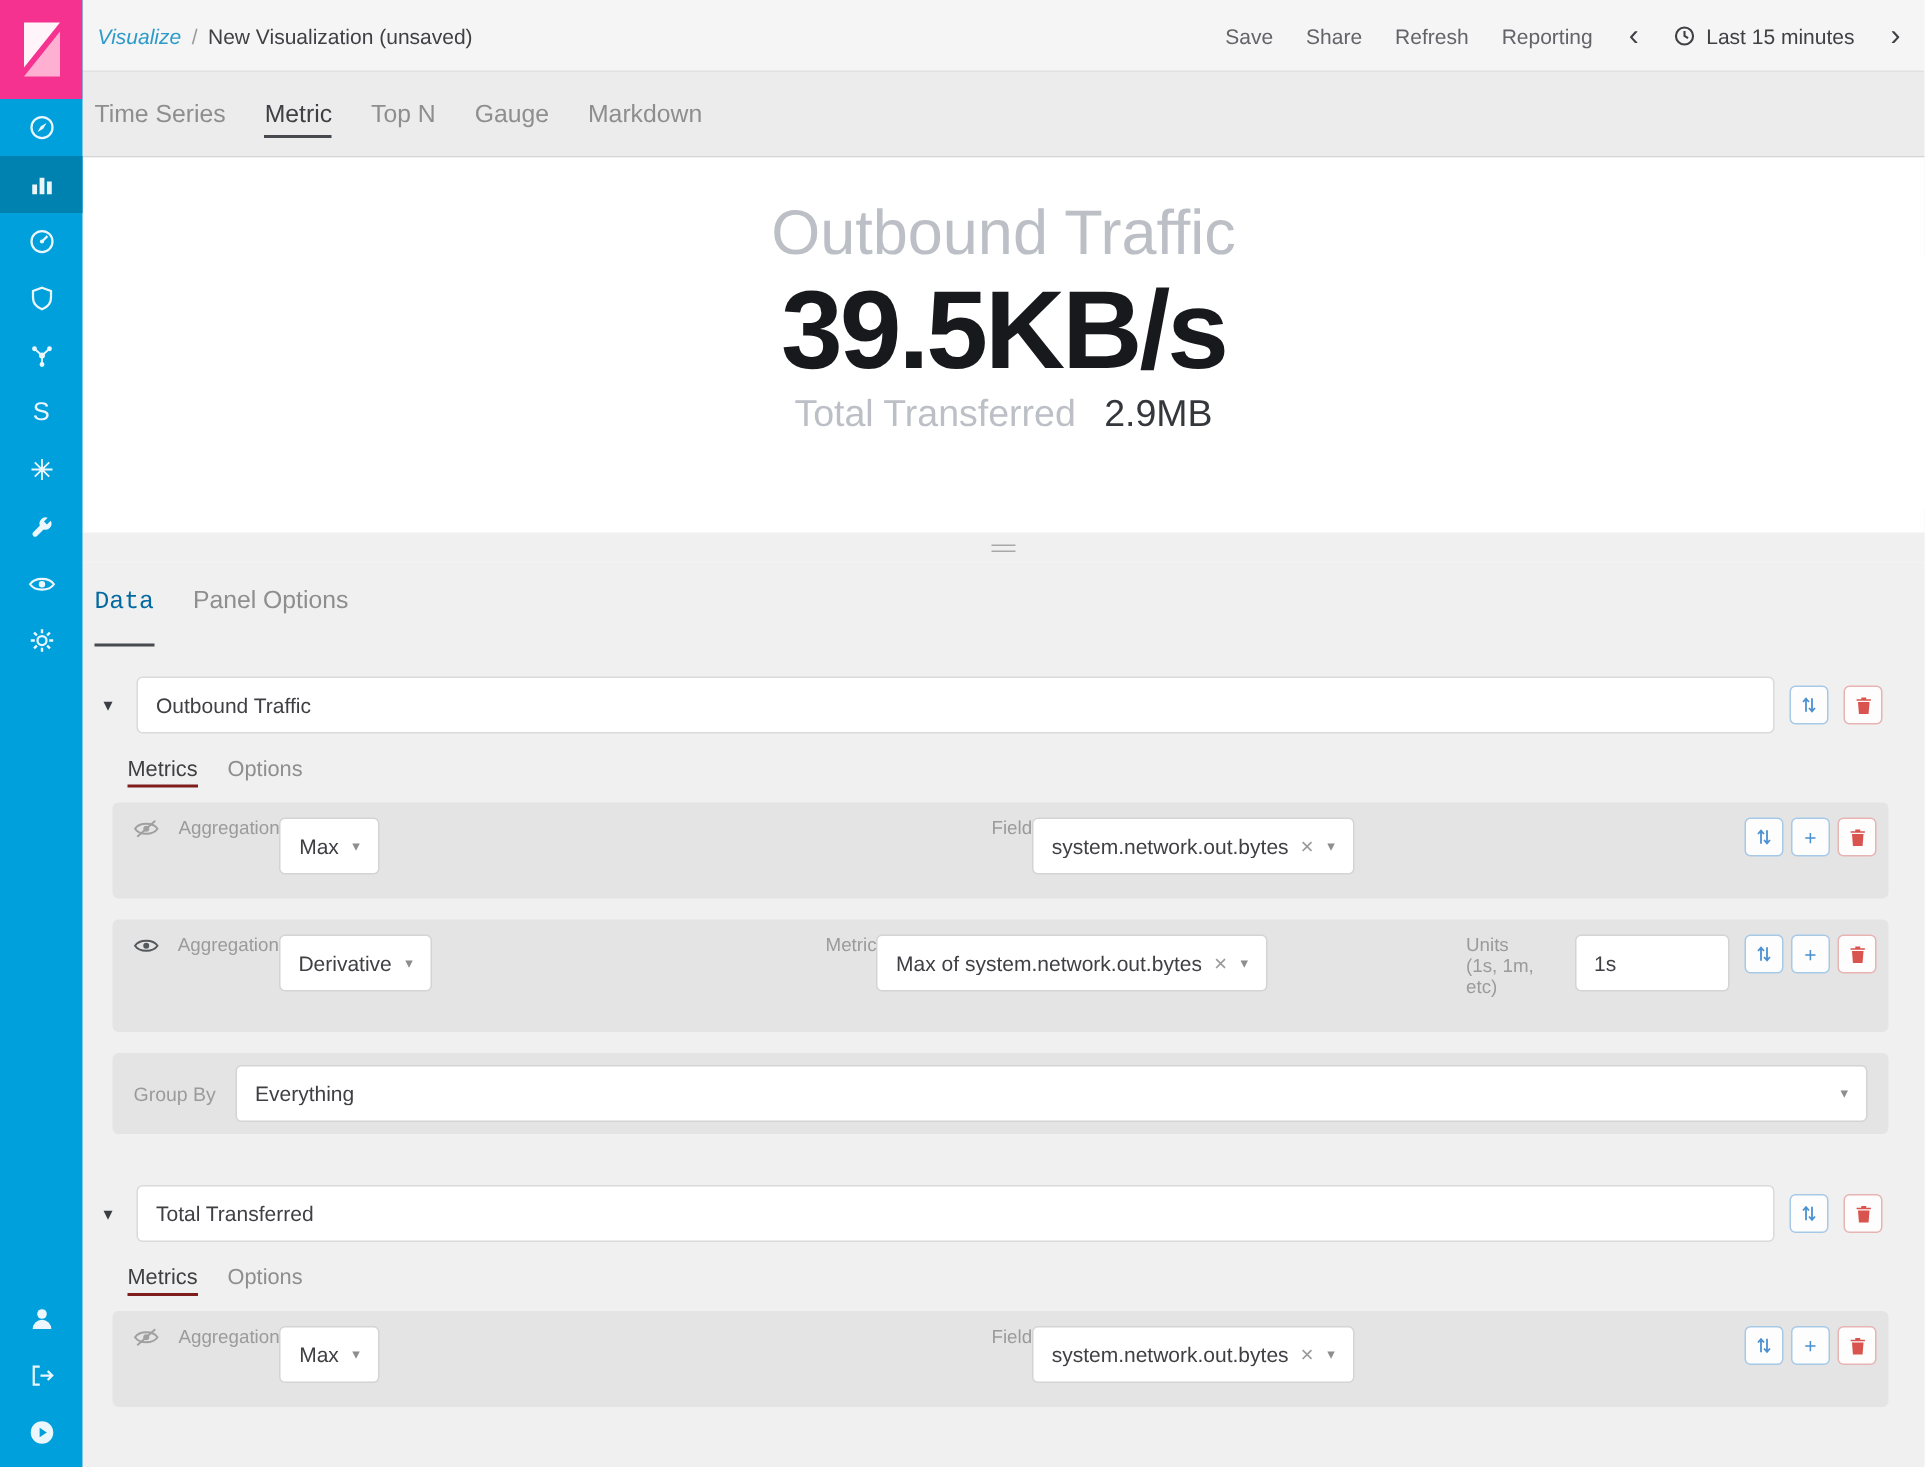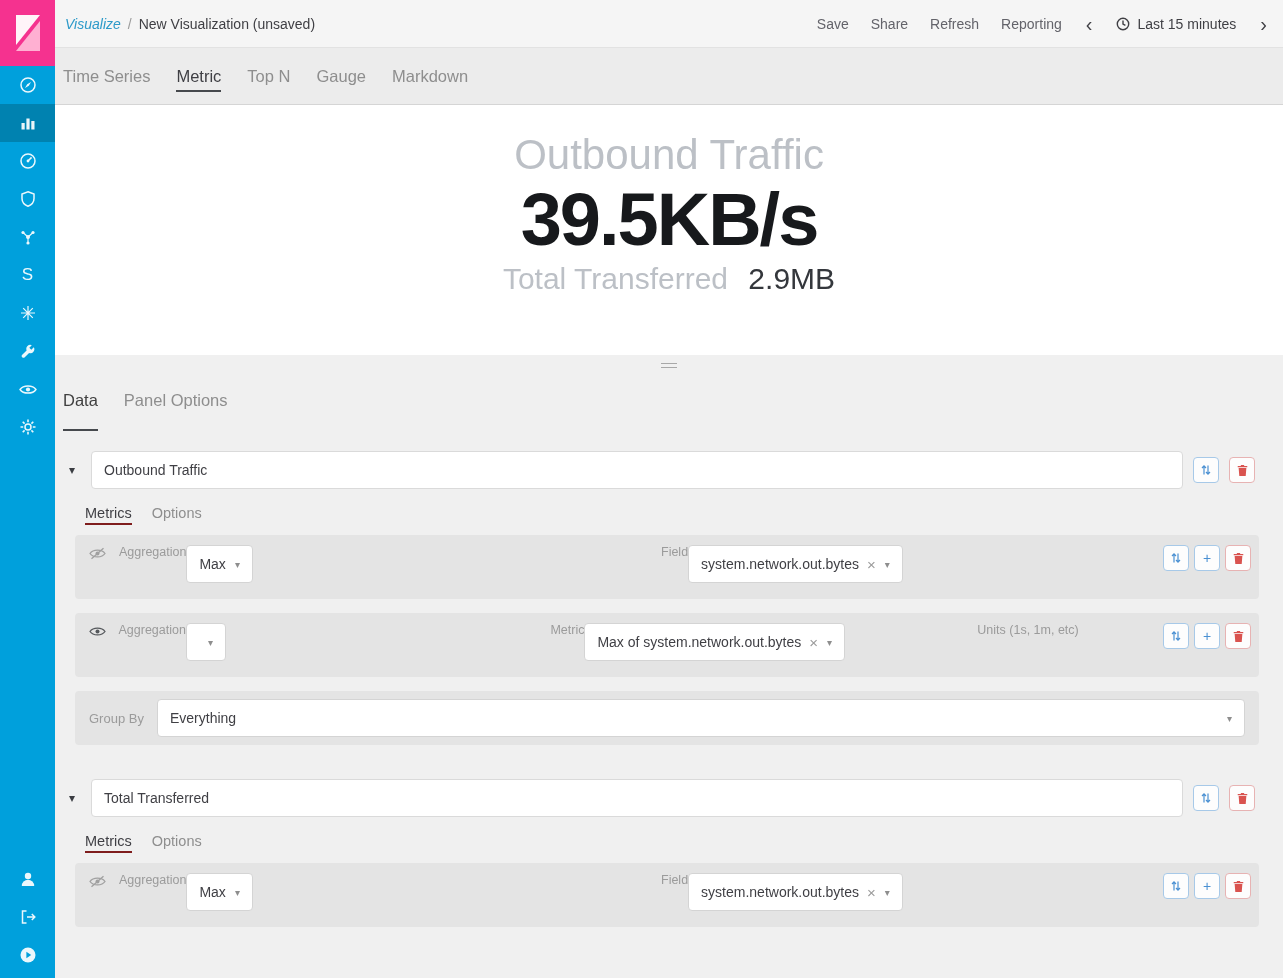--- a/index.html
+++ b/index.html
@@ -31,33 +31,33 @@
 
   
   .viz-tabs { height:57px; flex:0 0 57px; background:#ECECEC; border-bottom:1px solid #D5D5D5; display:flex; align-items:center; gap:26px; padding:0 0 0 8px; }
   .viz-tab { font-size:16.5px; color:#8E8E8E; cursor:pointer; padding:6px 0; }
   .viz-tab.active { color:#3F3F44; border-bottom:2px solid #46494D; padding-bottom:4px; }
 
   
   .preview { height:250px; flex:0 0 250px; background:#fff; text-align:center; padding-top:26px; }
   .pv-title { font-size:42px; color:#BCC0C6; }
   .pv-value { font-size:74px; font-weight:700; color:#17191C; line-height:1.1; letter-spacing:-2px; }
-  .pv-secondary { font-size:30px; margin-top:2px; }
+  .pv-secondary { font-size:25px; margin-top:2px; }
   .pv-sec-label { color:#BCC0C6; }
   .pv-sec-value { color:#34373C; margin-left:12px; }
 
   
   .splitter { height:20px; flex:0 0 20px; background:#F0F0F0; display:flex; align-items:center; justify-content:center; cursor:row-resize; }
   .grip { width:16px; height:5px; border-top:1px solid #A8A8A8; border-bottom:1px solid #A8A8A8; }
 
   
   .config { flex:1; background:#F0F0F0; overflow:hidden; padding-top:8px; }
   .panel-tabs { display:flex; gap:26px; margin:4px 0 20px 8px; }
   .panel-tab { font-size:16.5px; color:#8E8E8E; cursor:pointer; padding:4px 0; }
-  .panel-tab.active { color:#404040; border-bottom:2px solid #46494D; padding-bottom:19px; }
+  .panel-tab.active { color:#0369a1; border-bottom:2px solid #46494D; padding-bottom:19px;font-family:Liberation Mono, monospace; }
 
   .series-head { display:flex; align-items:center; gap:10px; margin:0 28px 0 14px; }
   .series-caret { font-size:12px; color:#3A3D42; width:12px; cursor:pointer; }
   .series-input { flex:1; height:38px; background:#fff; border:1px solid #DADADA; border-radius:4px; padding:0 12px; font-size:14px; color:#3F3F44; font-family:inherit; outline:none; }
 
   .sq-btn { width:26px; height:26px; border-radius:4px; background:#FDFDFD; display:flex; align-items:center; justify-content:center; cursor:pointer; font-size:14px; line-height:1; padding:0; }
   .sq-btn.blue { border:1px solid #A7C9E8; color:#4A90D2; }
   .sq-btn.red  { border:1px solid #E7B3B3; color:#D9534F; }
 
   .sub-tabs { display:flex; gap:20px; margin:14px 0 10px 30px; }
@@ -324,33 +324,35 @@
       <div class="metric-box">
         <span class="m-eye visible-metric">
           <svg width="17" height="13" viewBox="0 0 17 12">
               <path d="M1 6 C4 1.5 13 1.5 16 6 C13 10.5 4 10.5 1 6 Z" fill="none" stroke="currentColor" stroke-width="1.3"></path>
               <circle cx="8.5" cy="6" r="2" fill="currentColor"></circle>
             </svg>
         </span>
         <div class="m-col w420">
           <div class="m-label">Aggregation</div>
           <div class="m-select">
+            <span class="sel-text">Derivative</span>
             <span class="sel-caret">▾</span>
           </div>
         </div>
         <div class="m-col w415 gap22">
           <div class="m-label">Metric</div>
           <div class="m-select">
             <span class="sel-text">Max of system.network.out.bytes</span>
             <span class="sel-x">×</span>
             <span class="sel-caret">▾</span>
           </div>
         </div>
         <div class="m-col w180 gap22">
           <div class="m-label">Units (1s, 1m, etc)</div>
+          <input class="m-input" value="1s" style="">
         </div>
         <div class="m-btns">
           <button class="sq-btn blue">
             <svg width="10" height="12" viewBox="0 0 10 12">
                 <path d="M3 10.5 V2 M1 4 L3 1.8 L5 4 M7 1.5 V10 M5 8 L7 10.2 L9 8" fill="none" stroke="currentColor" stroke-width="1.2"></path>
               </svg>
           </button>
           <button class="sq-btn blue">+</button>
           <button class="sq-btn red">
             <svg width="11" height="13" viewBox="0 0 12 13">

